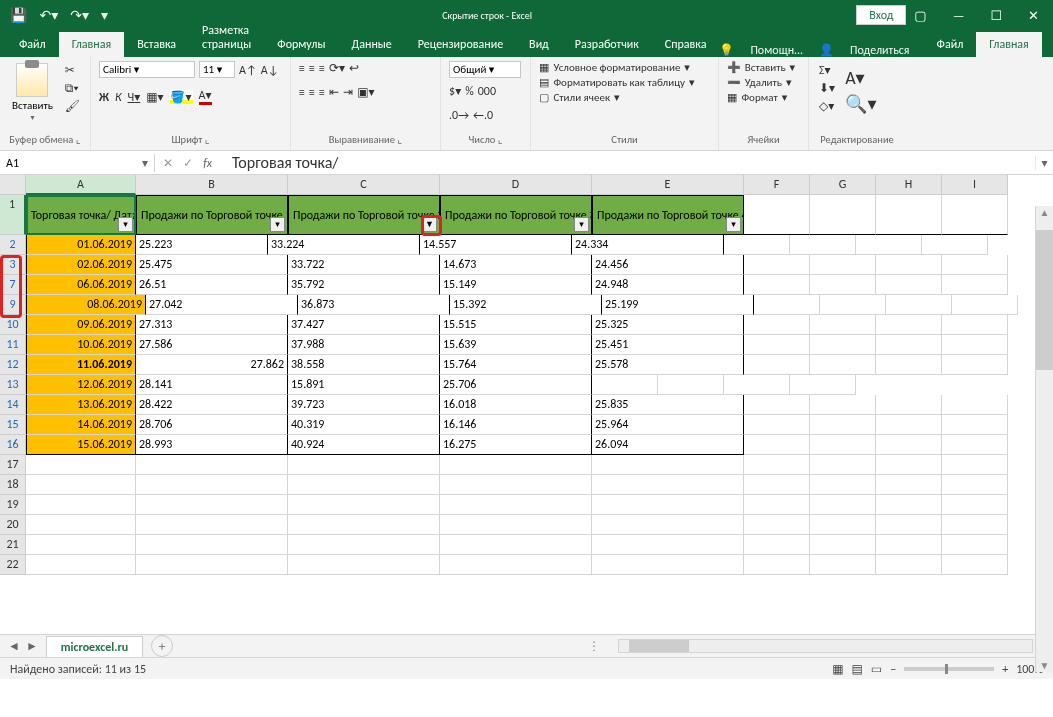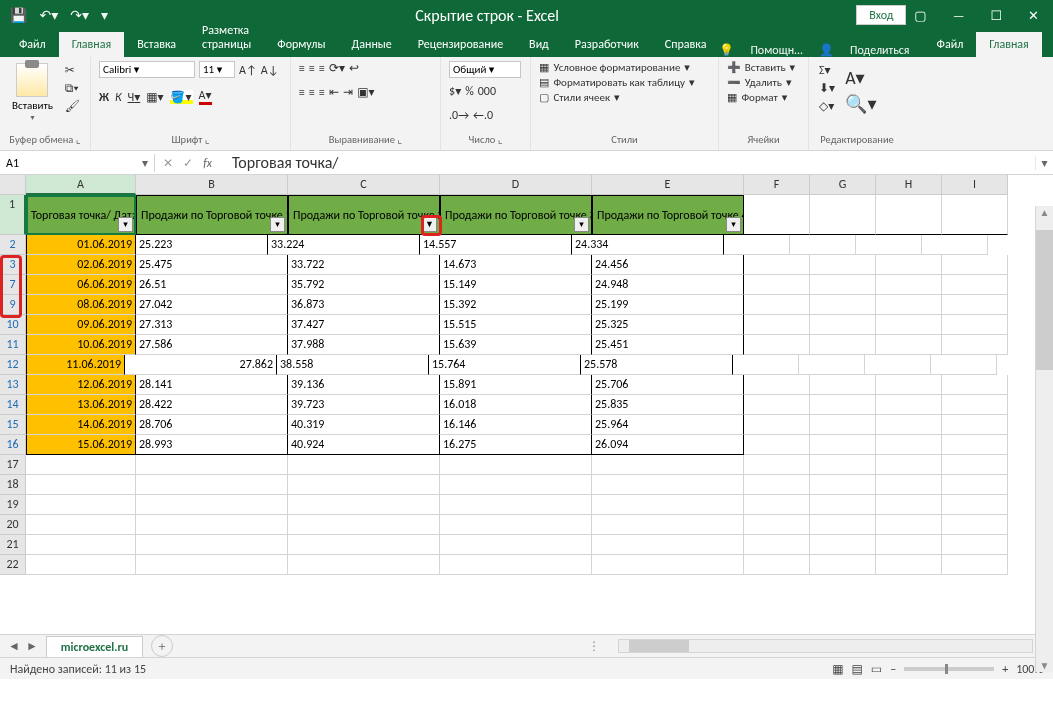--- a/index.html
+++ b/index.html
@@ -2,21 +2,21 @@
 <html><head>
 <meta charset="utf-8">
 <style>
 * { box-sizing: border-box; margin: 0; padding: 0; font-family: "Segoe UI", Calibri, sans-serif; }
 body { width: 1053px; height: 717px; background: #fff; overflow: hidden; position: relative; font-size: 12px; }
 
 
 .title-bar { height: 30px; background: #0e6837; display: flex; align-items: center; color: #fff; }
 .quick-access { display: flex; gap: 12px; padding: 0 10px; align-items: center; }
 .quick-access span { font-size: 14px; opacity: .95; }
-.doc-title { flex: 1; text-align: center; font-size: 16px; }
+.doc-title { flex: 1; text-align: center; font-size: 10px; }
 .login-btn { background: #fff; color: #217346; padding: 2px 12px; border: 1px solid #ccc; font-size: 12px; margin-right: 8px; }
 .win-btns { display: flex; gap: 26px; margin-right: 14px; }
 .win-btns span { font-size: 13px; }
 
 
 .ribbon-tabs { height: 27px; background: #0e6837; display: flex; align-items: flex-end; padding-left: 6px; gap: 0; color: #fff; }
 .ribbon-tab { padding: 5px 13px 6px; font-size: 12px; cursor: pointer; }
 .ribbon-tab.active { background: #f3f3f3; color: #217346; }
 .ribbon-right { margin-left: auto; display: flex; gap: 16px; padding-right: 14px; align-items: center; }
 .ribbon-right span { opacity: .95; font-size: 12px; }
@@ -325,21 +325,21 @@
         <div class="cell data" style="width: 152px;">35.792</div>
         <div class="cell data" style="width: 152px;">15.149</div>
         <div class="cell data" style="width: 152px;">24.948</div>
         <div class="cell empty" style="width: 66px;"></div>
         <div class="cell empty" style="width: 66px;"></div>
         <div class="cell empty" style="width: 66px;"></div>
         <div class="cell empty" style="width: 66px;"></div>
       </div>
       <div class="row data-row">
         <div class="rh blue">9</div>
-        <div class="cell data-a" style="width: 110px;">08.06.2019</div>
+        <div class="cell data-a" style="width: 120px;">08.06.2019</div>
         <div class="cell data" style="width: 152px;">27.042</div>
         <div class="cell data" style="width: 152px;">36.873</div>
         <div class="cell data" style="width: 152px;">15.392</div>
         <div class="cell data" style="width: 152px;">25.199</div>
         <div class="cell empty" style="width: 66px;"></div>
         <div class="cell empty" style="width: 66px;"></div>
         <div class="cell empty" style="width: 66px;"></div>
         <div class="cell empty" style="width: 66px;"></div>
       </div>
       <div class="row data-row">
@@ -361,35 +361,34 @@
         <div class="cell data" style="width: 152px;">37.988</div>
         <div class="cell data" style="width: 152px;">15.639</div>
         <div class="cell data" style="width: 152px;">25.451</div>
         <div class="cell empty" style="width: 66px;"></div>
         <div class="cell empty" style="width: 66px;"></div>
         <div class="cell empty" style="width: 66px;"></div>
         <div class="cell empty" style="width: 66px;"></div>
       </div>
       <div class="row data-row">
         <div class="rh blue">12</div>
-        <div class="cell data-a" style="width: 99px;">11.06.2019</div>
+        <div class="cell data-a" style="width: 110px; font-weight: bold;">11.06.2019</div>
         <div class="cell data" style="width: 152px; text-align: right;">27.862</div>
         <div class="cell data" style="width: 152px;">38.558</div>
         <div class="cell data" style="width: 152px;">15.764</div>
         <div class="cell data" style="width: 152px;">25.578</div>
         <div class="cell empty" style="width: 66px;"></div>
         <div class="cell empty" style="width: 66px;"></div>
         <div class="cell empty" style="width: 66px;"></div>
         <div class="cell empty" style="width: 66px;"></div>
       </div>
       <div class="row data-row">
         <div class="rh blue">13</div>
         <div class="cell data-a" style="width: 110px;">12.06.2019</div>
         <div class="cell data" style="width: 152px;">28.141</div>
-        <div class="cell data" style="width: 152px;">39.136</div>
         <div class="cell data" style="width: 152px;">15.891</div>
         <div class="cell data" style="width: 152px;">25.706</div>
         <div class="cell empty" style="width: 66px;"></div>
         <div class="cell empty" style="width: 66px;"></div>
         <div class="cell empty" style="width: 66px;"></div>
         <div class="cell empty" style="width: 66px;"></div>
       </div>
       <div class="row data-row">
         <div class="rh blue">14</div>
         <div class="cell data-a" style="width: 110px;">13.06.2019</div>

